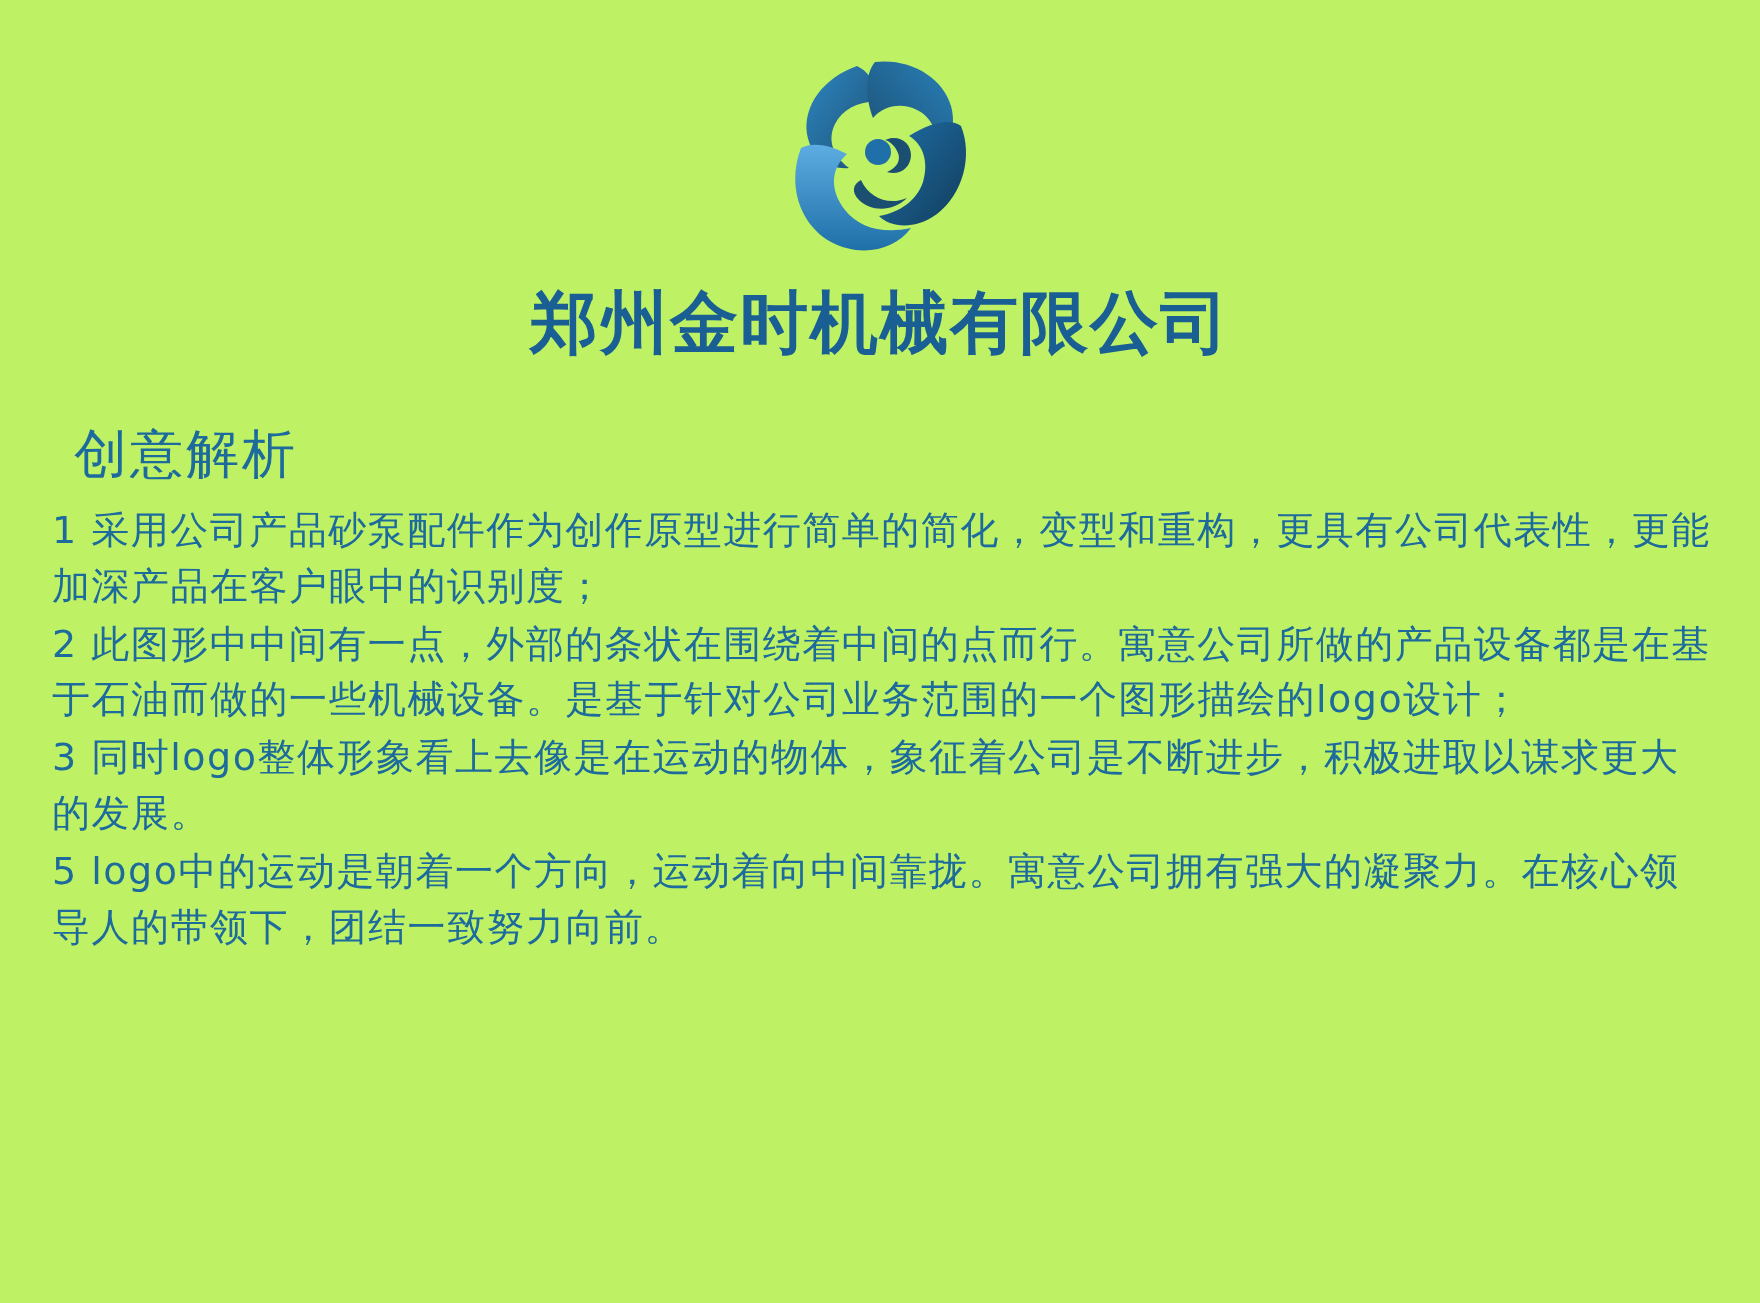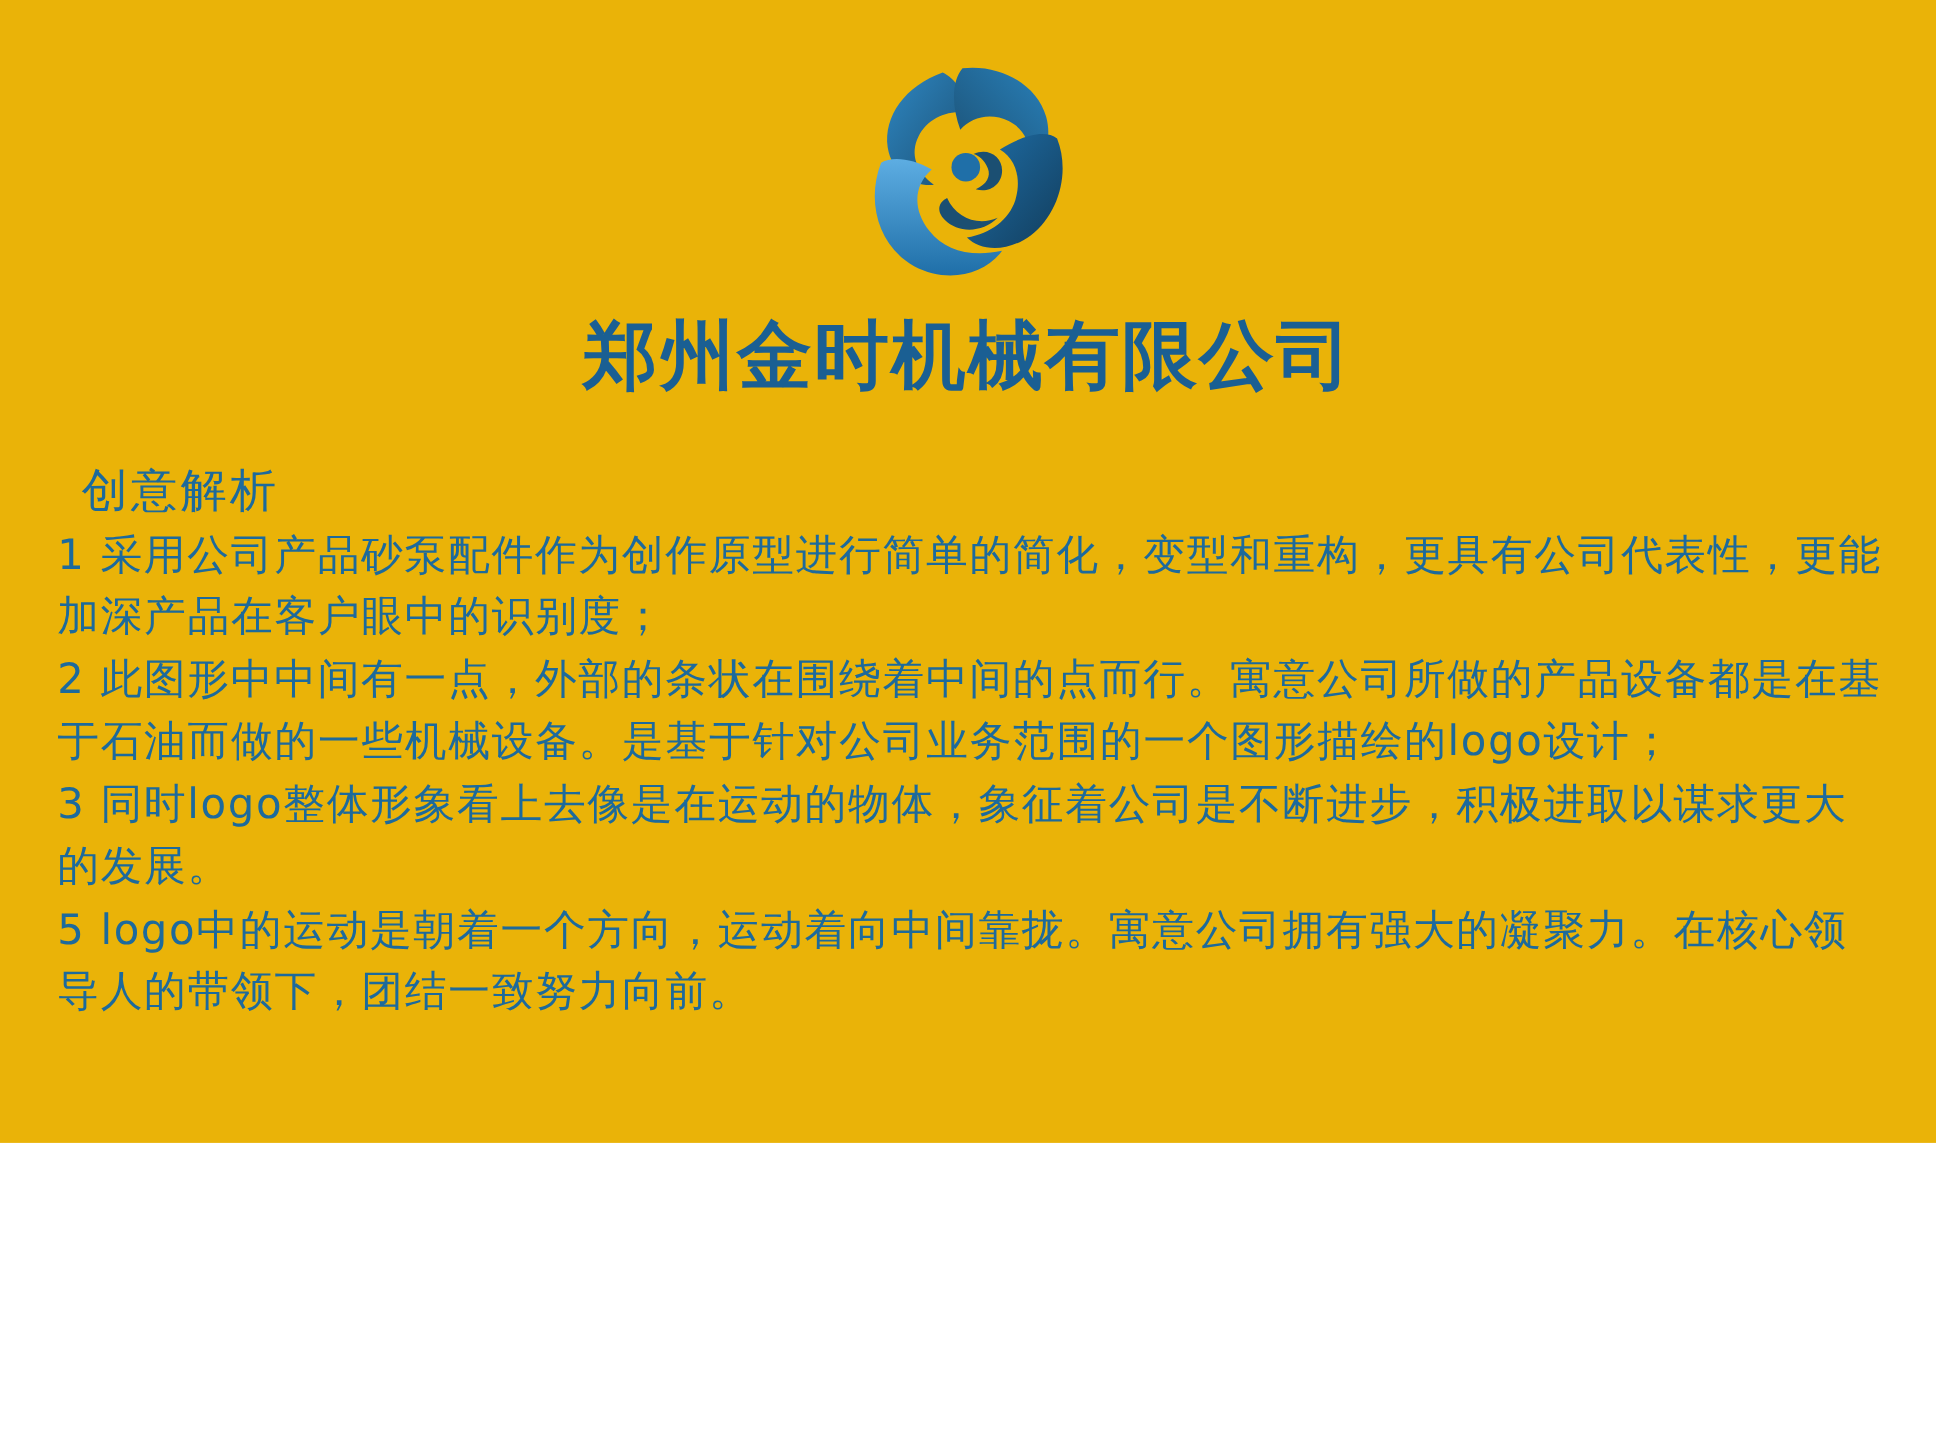--- a/index.html
+++ b/index.html
@@ -10,22 +10,22 @@
   body {
     width: 1760px;
     height: 1303px;
     overflow: hidden;
     font-family: "DejaVu Sans", sans-serif;
   }
 
   .page {
     position: relative;
     width: 1760px;
-    height: 1039px;
-    background: #eab308;
+    height: 1303px;
+    background: #bef264;
   }
 
   
   .logo-wrap {
     position: absolute;
     left: 0;
     top: 48px;
     width: 1760px;
     display: flex;
     justify-content: center;
@@ -63,22 +63,22 @@
     left: 52px;
     width: 1660px;
     color: #1d6a9c;
     font-family: "DejaVu Sans", sans-serif;
     font-size: 38px;
     line-height: 1.47;
     letter-spacing: 1.5px;
   }
   .analysis .heading {
     margin-left: 22px;
-    font-size: 42px;
-    margin-bottom: 0;
+    font-size: 53px;
+    margin-bottom: 10px;
     letter-spacing: 3px;
   }
   .analysis p {
     margin: 0 0 2px 0;
     text-indent: 0;
   }
 </style>
 </head>
 <body>
 

